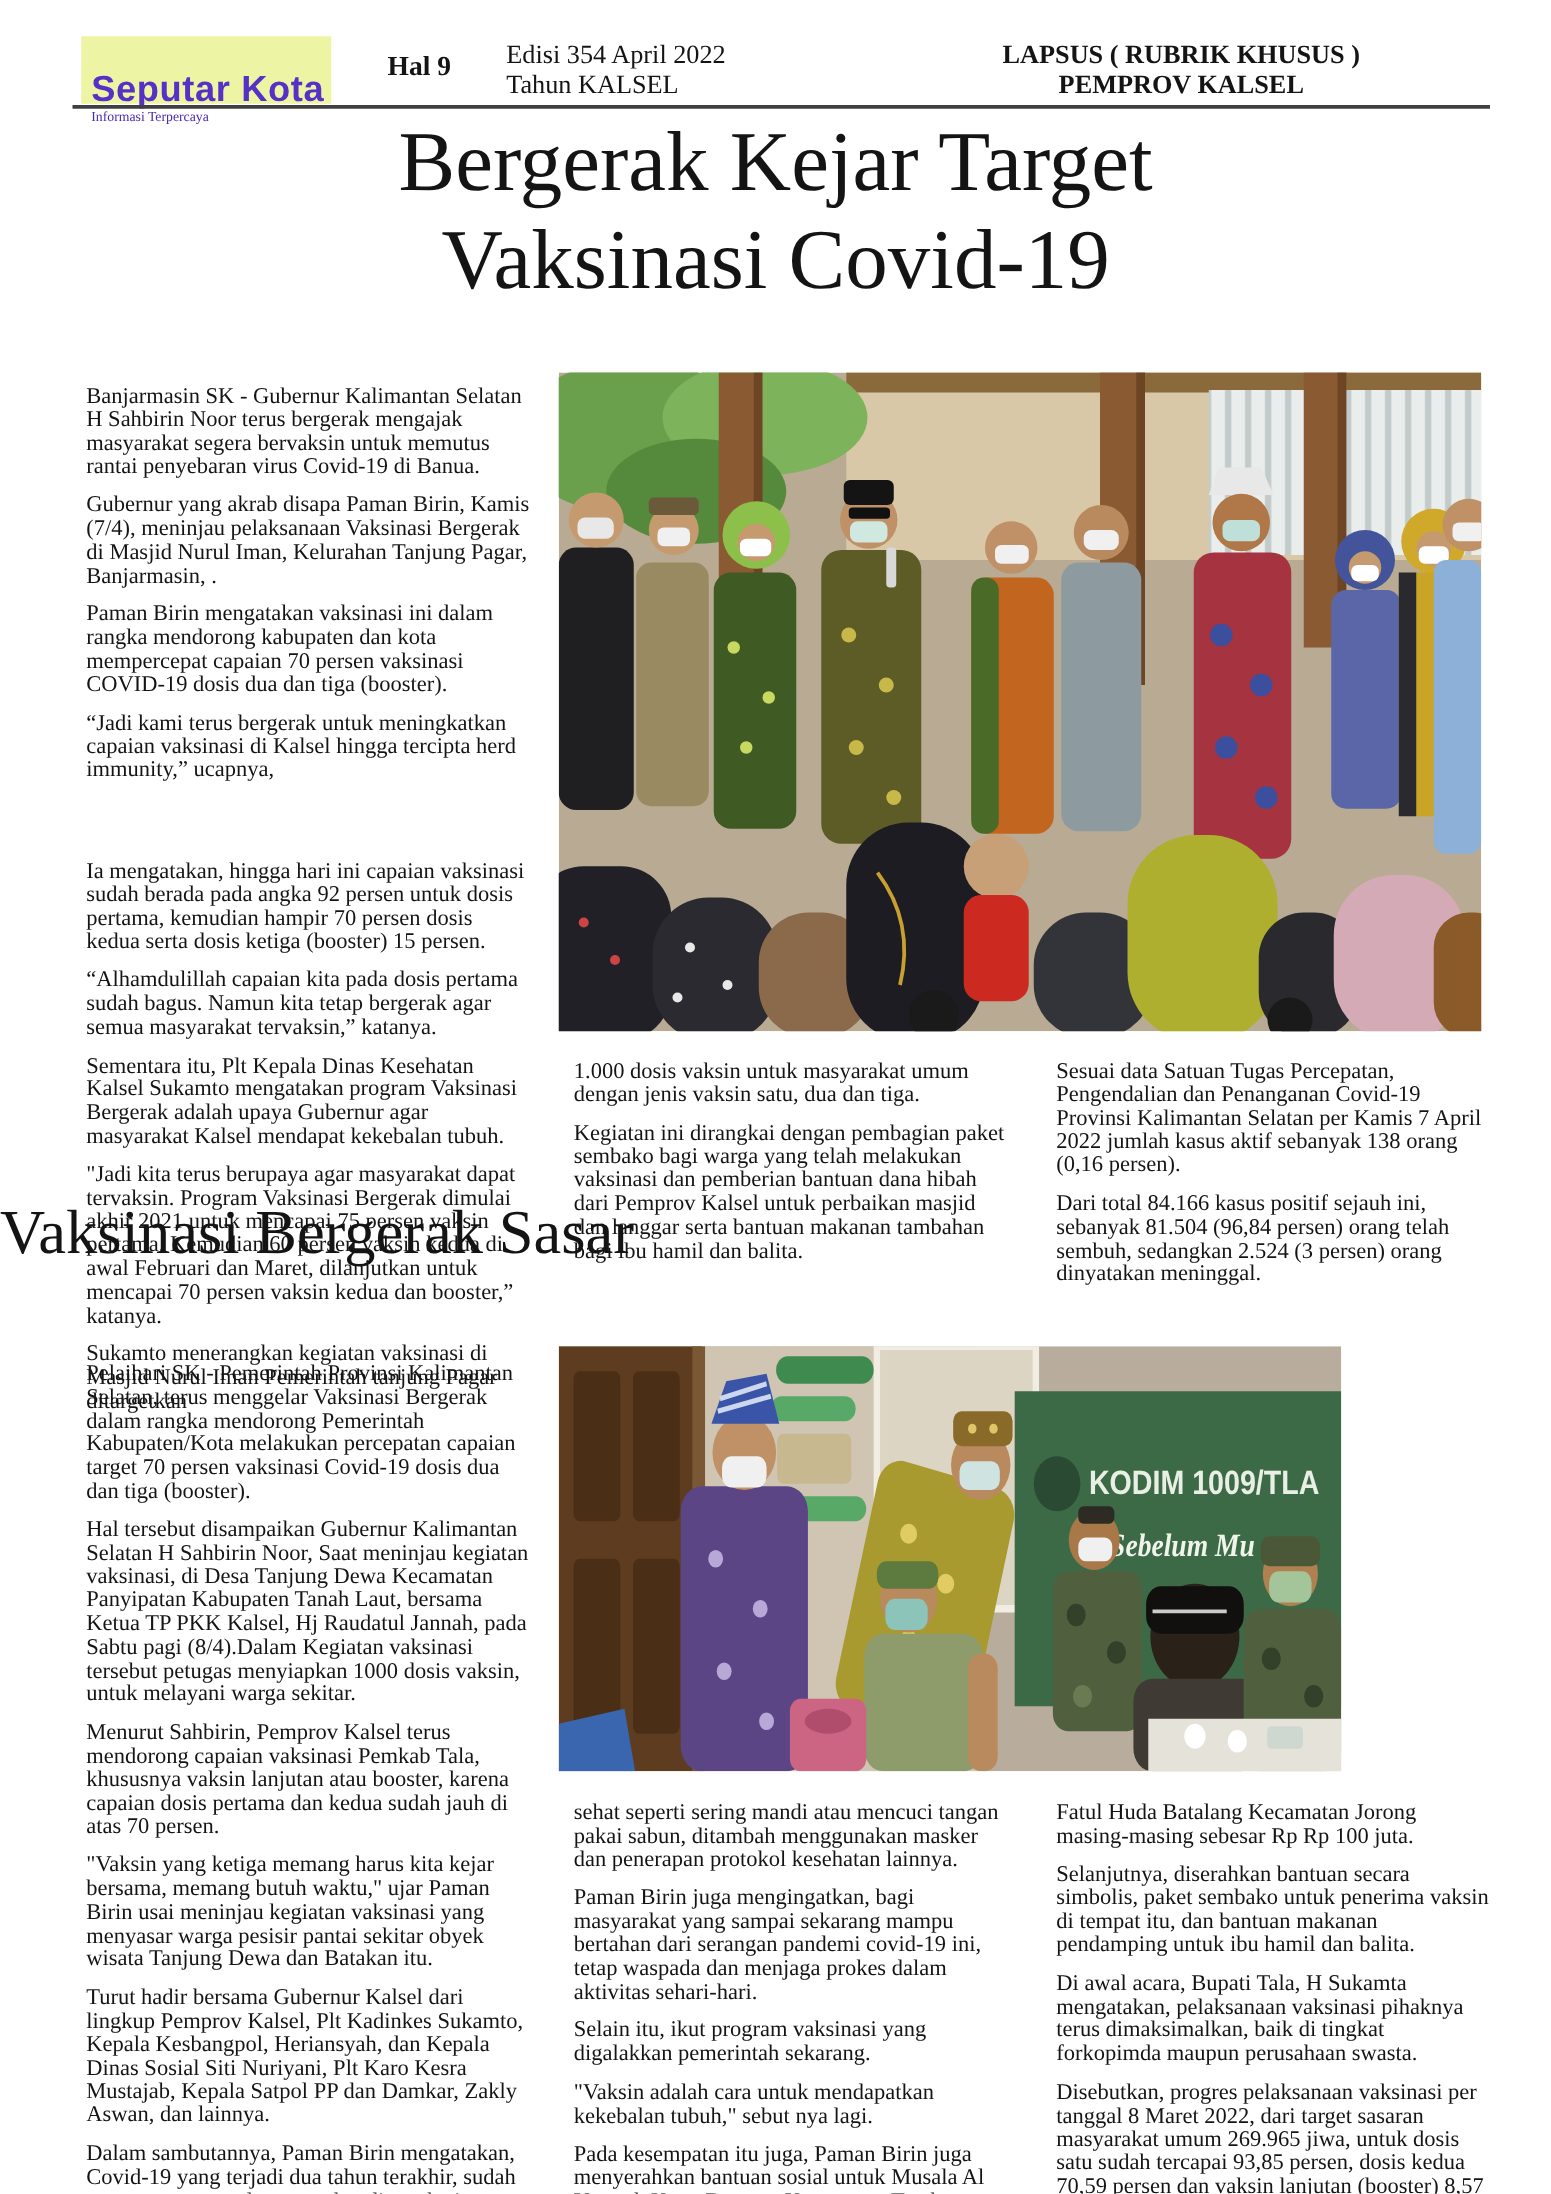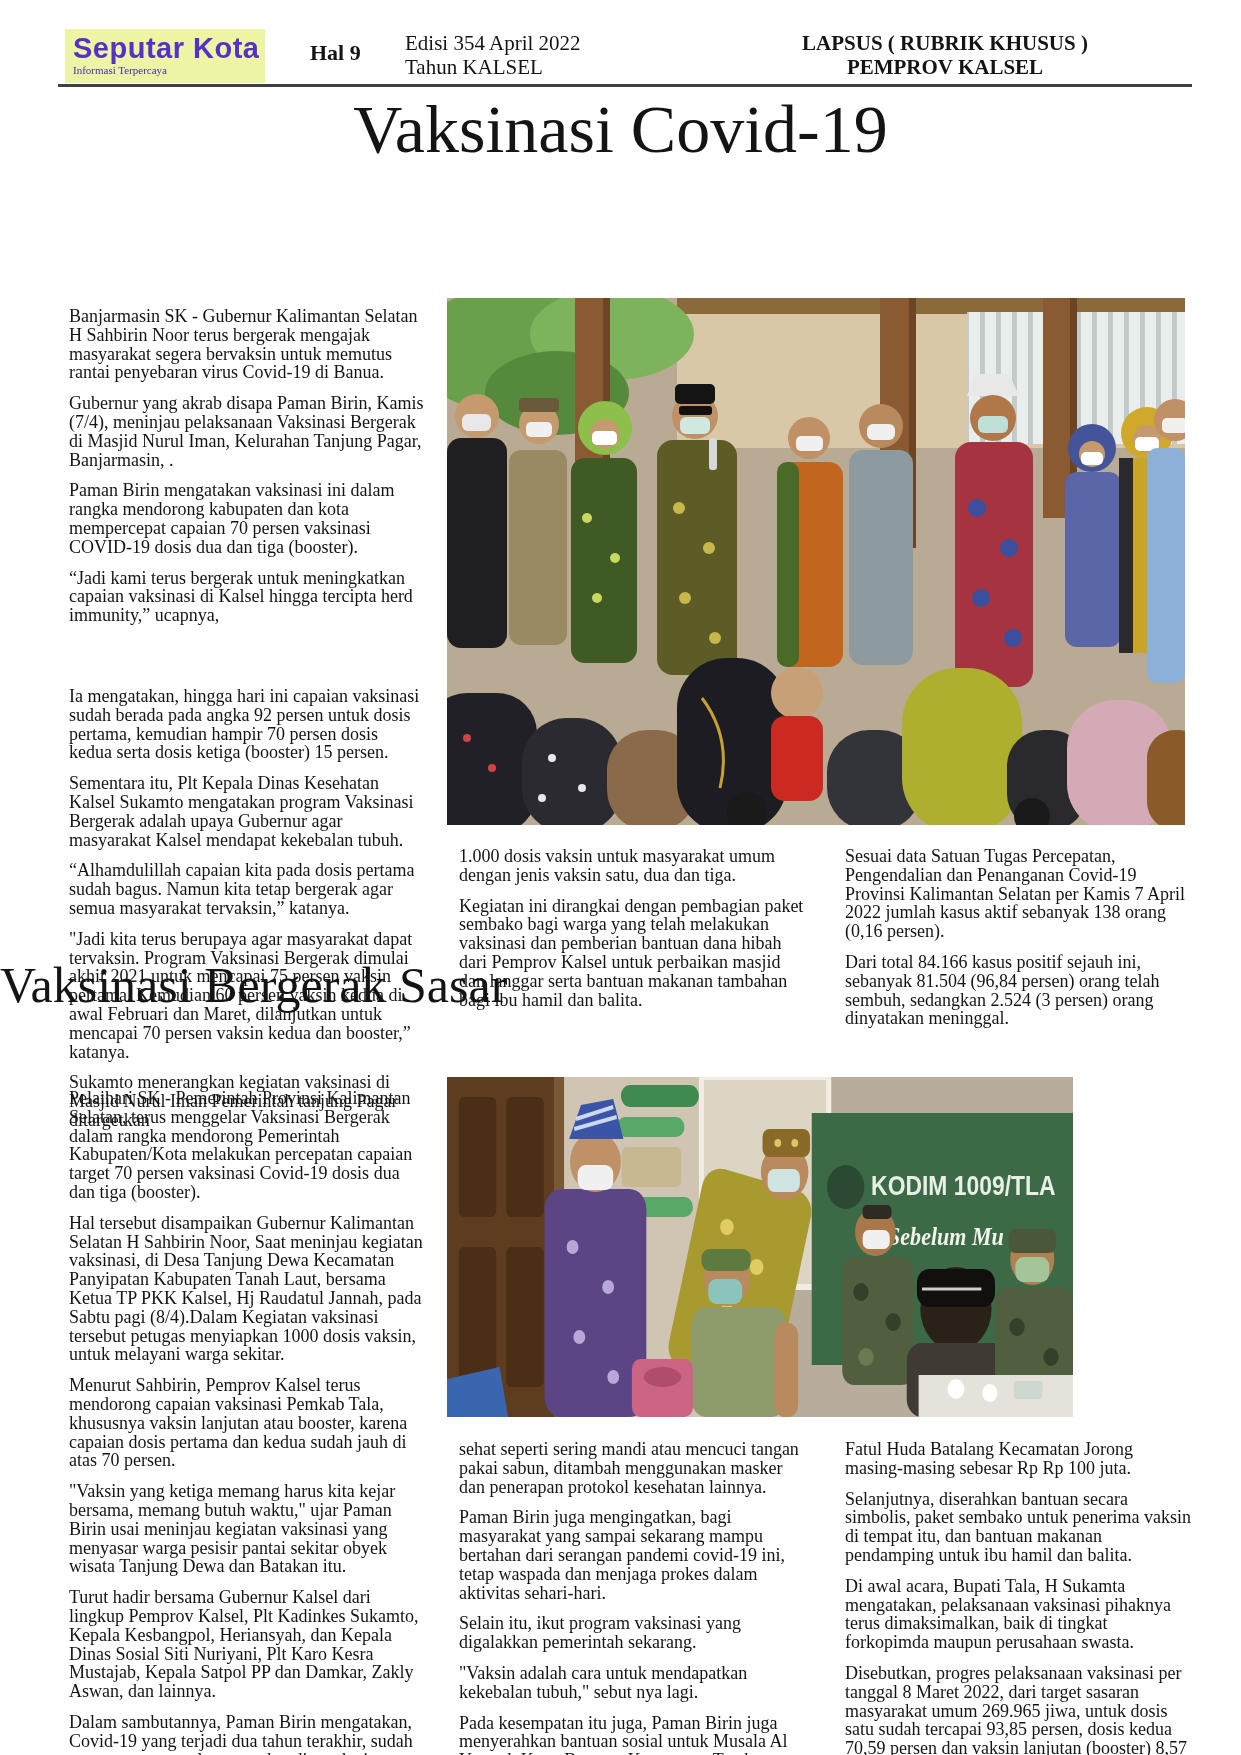--- a/index.html
+++ b/index.html
@@ -5,21 +5,21 @@
   html,body { margin:0; padding:0; }
   body {
     width:1241px; height:1755px; position:relative; overflow:hidden;
     background:#ffffff; color:#141414;
     font-family:"Liberation Serif", serif;
   }
   
   .logo-box { position:absolute; left:65px; top:29px; width:200px; height:54px;
     background:#edf5a4; padding:0; }
   .logo-title { color:#5631c8; font-family:"Liberation Sans", sans-serif;
-    font-weight:bold; font-size:29px; line-height:32px; padding:3px 0 0 8px; letter-spacing:.5px; }
+    font-weight:bold; font-size:29px; line-height:32px; padding:3px 0 0 8px; letter-spacing:.5px;margin-top:24px; }
   .logo-sub { color:#4a2ab0; font-size:11px; line-height:12px; padding-left:8px; }
   .hal { position:absolute; left:310px; top:40px; font-weight:bold; font-size:22px; }
   .edition { position:absolute; left:405px; top:31px; font-size:21px; line-height:24px; }
   .rubric { position:absolute; left:780px; top:31px; width:330px; text-align:center;
     font-weight:bold; font-size:21px; line-height:24px; }
   .header-rule { position:absolute; left:58px; top:84px; width:1134px; height:3px; background:#404040; }
   
   .headline1 { position:absolute; left:0; top:90px; width:1241px; text-align:center;
     font-size:68px; line-height:78px; font-weight:400; }
   .headline2 { position:absolute; left:0; top:957px; width:1241px; text-align:left;
@@ -53,32 +53,33 @@
     <div>Edisi 354 April 2022</div>
     <div>Tahun KALSEL</div>
   </div>
   <div class="rubric">
     <div>LAPSUS ( RUBRIK KHUSUS )</div>
     <div>PEMPROV KALSEL</div>
   </div>
   <div class="header-rule"></div>
 
   <div class="headline1">
+    <div>Bergerak Kejar Target</div>
     <div>Vaksinasi Covid-19</div>
   </div>
 
   <div class="col a1-left">
       <p class="para">Banjarmasin SK  - Gubernur Kalimantan Selatan H Sahbirin Noor terus bergerak mengajak masyarakat segera bervaksin untuk memutus rantai penyebaran virus Covid-19 di Banua.</p>
       <p class="para">Gubernur yang akrab disapa Paman Birin, Kamis (7/4), meninjau pelaksanaan Vaksinasi Bergerak di Masjid Nurul Iman, Kelurahan Tanjung Pagar, Banjarmasin, .</p>
       <p class="para">Paman Birin mengatakan vaksinasi ini dalam rangka mendorong kabupaten dan kota mempercepat capaian 70 persen vaksinasi COVID-19 dosis dua dan tiga (booster).</p>
       <p class="para">“Jadi kami terus bergerak untuk meningkatkan capaian vaksinasi di Kalsel hingga tercipta herd immunity,” ucapnya,</p>
       <p class="para"></p>
       <p class="para">Ia mengatakan, hingga hari ini capaian vaksinasi sudah berada pada angka 92 persen untuk dosis pertama, kemudian hampir 70 persen dosis kedua serta dosis ketiga (booster) 15 persen.</p>
+      <p class="para">“Alhamdulillah capaian kita pada dosis pertama sudah bagus. Namun kita tetap bergerak agar semua masyarakat tervaksin,” katanya.</p>
       <p class="para">Sementara itu, Plt Kepala Dinas Kesehatan Kalsel Sukamto mengatakan program Vaksinasi Bergerak adalah upaya Gubernur agar masyarakat Kalsel mendapat kekebalan tubuh.</p>
-      <p class="para">“Alhamdulillah capaian kita pada dosis pertama sudah bagus. Namun kita tetap bergerak agar semua masyarakat tervaksin,” katanya.</p>
       <p class="para">"Jadi kita terus berupaya agar masyarakat dapat tervaksin. Program Vaksinasi Bergerak dimulai akhir 2021 untuk mencapai 75 persen vaksin pertama. Kemudian 60 persen vaksin kedua di awal Februari dan Maret, dilanjutkan untuk mencapai 70 persen vaksin kedua dan booster,” katanya.</p>
       <p class="para">Sukamto menerangkan kegiatan vaksinasi di Masjid Nurul Iman Pemerintah tanjung Pagar ditargetkan</p>
     </div>
 
   <div class="photo1">
     <svg viewBox="0 0 738 527" preserveAspectRatio="none">
       <defs>
         <pattern id="fence" width="16" height="10" patternUnits="userSpaceOnUse">
           <rect width="16" height="10" fill="#e9edec"></rect>
             <rect x="5" width="5" height="10" fill="#c2cbc9"></rect>

